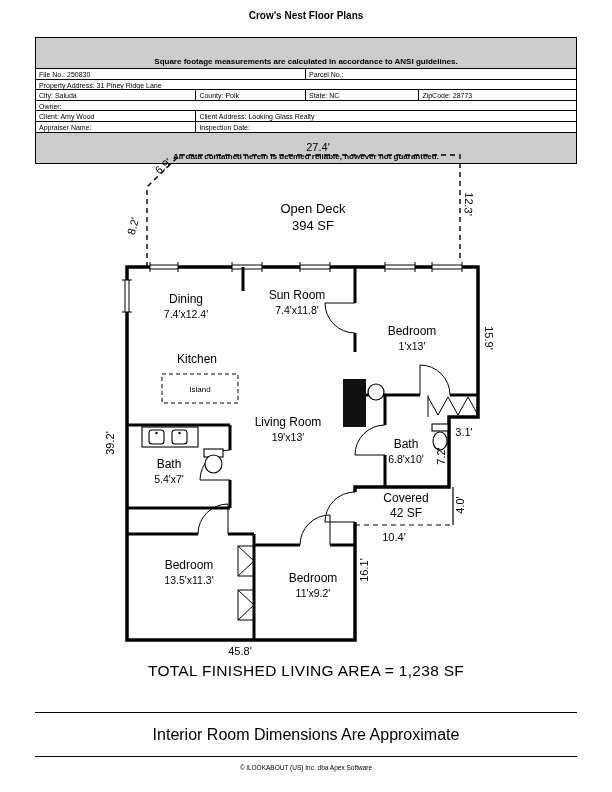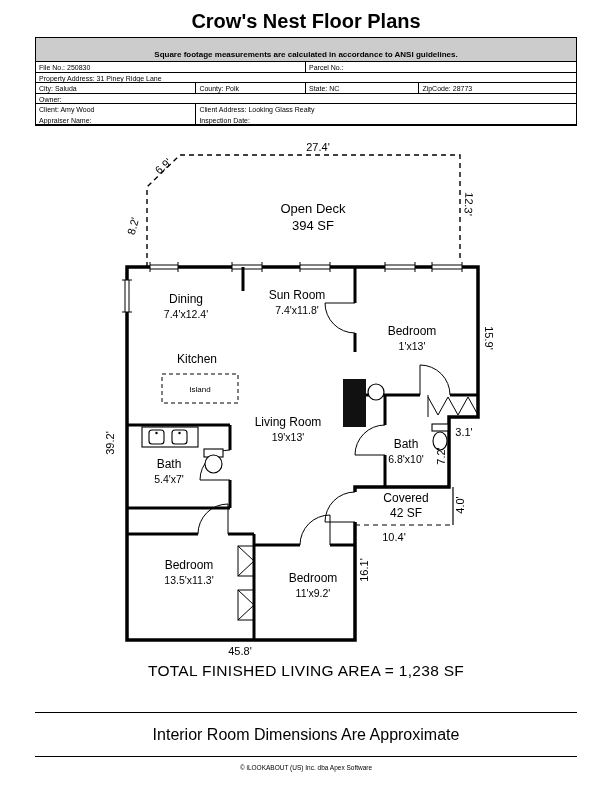--- a/index.html
+++ b/index.html
@@ -3,29 +3,29 @@
 <meta charset="utf-8">
 <style>
   * { margin:0; padding:0; box-sizing:border-box; }
   html,body { background:#ffffff; }
   body {
     width:612px; height:792px; position:relative; overflow:hidden;
     font-family:"Liberation Sans", sans-serif; color:#000;
   }
   .title {
     position:absolute; top:10px; left:0; width:100%;
-    text-align:center; font-size:20px; font-weight:bold;
+    text-align:center; font-size:10px; font-weight:bold;
   }
   .header-block {
     position:absolute; left:35px; top:37px; width:542px;
     border:1px solid #000; font-size:7px;
   }
   .banner {
     background:#cccccc; text-align:center; font-weight:bold;
-    font-size:8px; padding:12px 0 2px 0;
+    font-size:8px; padding:19px 0 2px 0;
   }
   .banner-top { border-bottom:1px solid #000; }
   .banner-bottom { border-top:1px solid #000; }
   .irow { display:grid; height:10.5px; line-height:10px; border-bottom:1px solid #000; }
   .irow:nth-last-of-type(2) { border-bottom:none; }
   .r2 { grid-template-columns:50% 50%; }
   .r1 { grid-template-columns:100%; }
   .r4 { grid-template-columns:29.7% 20.3% 21% 29%; }
   .r30 { grid-template-columns:29.7% 70.3%; }
   .cell { padding:1px 3px 0 3px; border-right:1px solid #000; overflow:hidden; white-space:nowrap; }
@@ -88,20 +88,21 @@
   <div class="irow r30">
     <div class="cell"><span>Client:</span> <span>Amy Wood</span></div>
     <div class="cell"><span>Client Address:</span> <span>Looking Glass Realty</span></div>
   </div>
 
   <div class="irow r30">
     <div class="cell"><span>Appraiser Name:</span> <span></span></div>
     <div class="cell"><span>Inspection Date:</span> <span></span></div>
   </div>
 
+  <div class="banner banner-bottom">All data contained herein is deemed reliable, however not guaranteed.</div>
 </div>
 
 <div class="plan">
   <svg width="612" height="792" viewBox="0 0 612 792">
 
     <g fill="none" stroke="#000" stroke-width="1.4" stroke-dasharray="5,4">
       <path d="M147,267 L147,187 L180,155 L460,155 L460,267"></path>
     </g>
 
     <path d="M127,267 L478,267 L478,417 L449,417 L449,487 L355,487 L355,640 L127,640 Z" fill="#ffffff" stroke="#000" stroke-width="3.5"></path>

